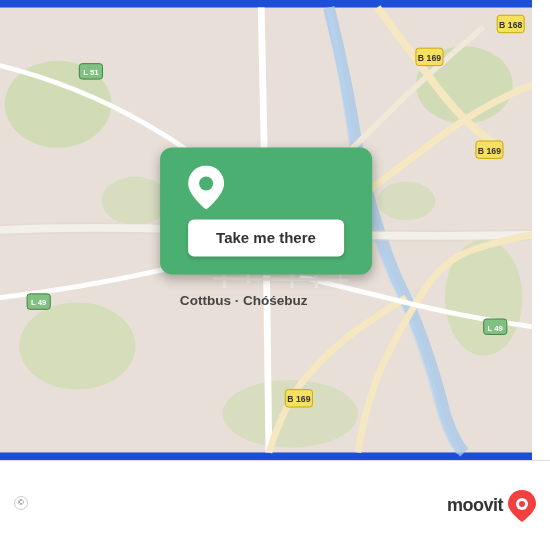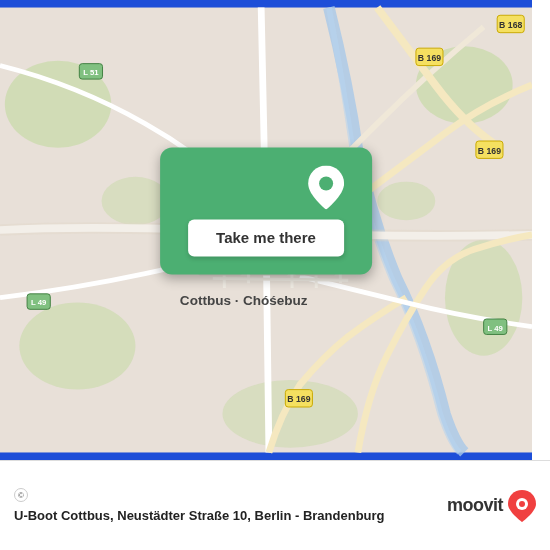--- a/index.html
+++ b/index.html
@@ -38,21 +38,21 @@
       flex-direction: column;
       align-items: center;
     }
 
     #green-card {
       background-color: #4caf72;
       border-radius: 12px;
       padding: 18px 28px;
       display: flex;
       flex-direction: column;
-      align-items: flex-end;
+      align-items: flex-start;
       box-shadow: 0 4px 12px rgba(0,0,0,0.3);
       margin-bottom: 0;
     }
 
     #location-pin {
       width: 36px;
       height: 44px;
       margin-bottom: 10px;
     }
 
@@ -233,21 +233,20 @@
       <button id="take-me-there-btn">Take me there</button>
     </div>
   </div>
 </div>
 
 <div id="bottom-bar">
   <div id="bottom-left">
     <div id="osm-attribution">
       <span id="osm-circle">©</span>
     </div>
-    <div id="location-title">U-Boot Cottbus, Neustädter Straße 10, Berlin - Brandenburg</div>
   </div>
   <div id="moovit-logo">
     <span id="moovit-text">moovit</span>
 
     <svg id="moovit-pin" width="28" height="32" viewBox="0 0 28 32" xmlns="http://www.w3.org/2000/svg">
       <path d="M14 0 C6 0 0 6 0 14 C0 22 14 32 14 32 C14 32 28 22 28 14 C28 6 22 0 14 0Z" fill="#f04040"></path>
       <circle cx="14" cy="14" r="6" fill="white"></circle>
       <circle cx="14" cy="14" r="3" fill="#f04040"></circle>
     </svg>
   </div>

